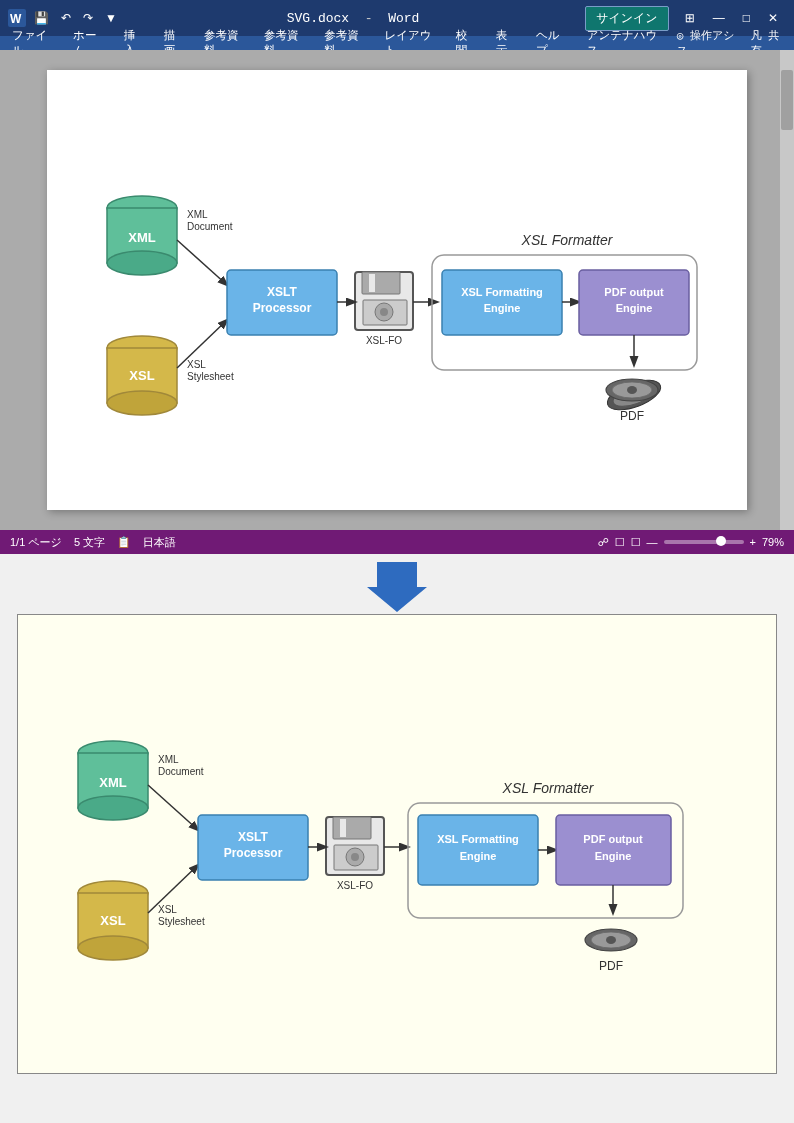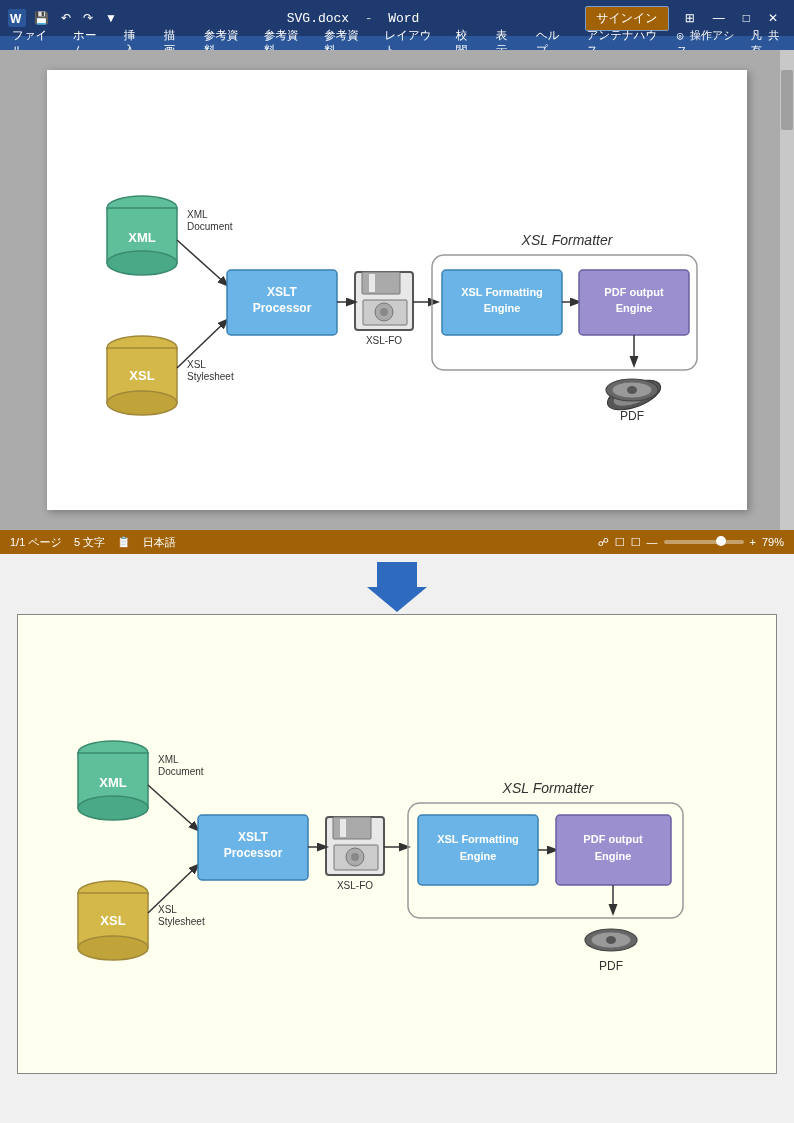--- a/index.html
+++ b/index.html
@@ -47,21 +47,21 @@
       text-align: center;
       font-size: 13px;
       color: #ccc;
       font-family: Liberation Mono, monospace;
     }
     .title-bar-center span {
       color: white;
       font-weight: normal;
     }
     .signin-btn {
-      background: #a16207;
+      background: #0f766e;
       border: 1px solid #7a9cc8;
       color: white;
       padding: 3px 10px;
       font-size: 12px;
       cursor: pointer;
       border-radius: 2px;
     }
     .title-bar-right {
       display: flex;
       align-items: center;
@@ -125,21 +125,21 @@
       background: white;
       width: 700px;
       min-height: 440px;
       box-shadow: 2px 2px 8px rgba(0,0,0,0.3);
       padding: 30px 30px 20px 30px;
       position: relative;
     }
 
     
     .status-bar {
-      background: #a16207;
+      background: #701a75;
       height: 24px;
       display: flex;
       align-items: center;
       padding: 0 10px;
       color: white;
       font-size: 11px;
       gap: 12px;
     }
     .status-bar-right {
       margin-left: auto;

